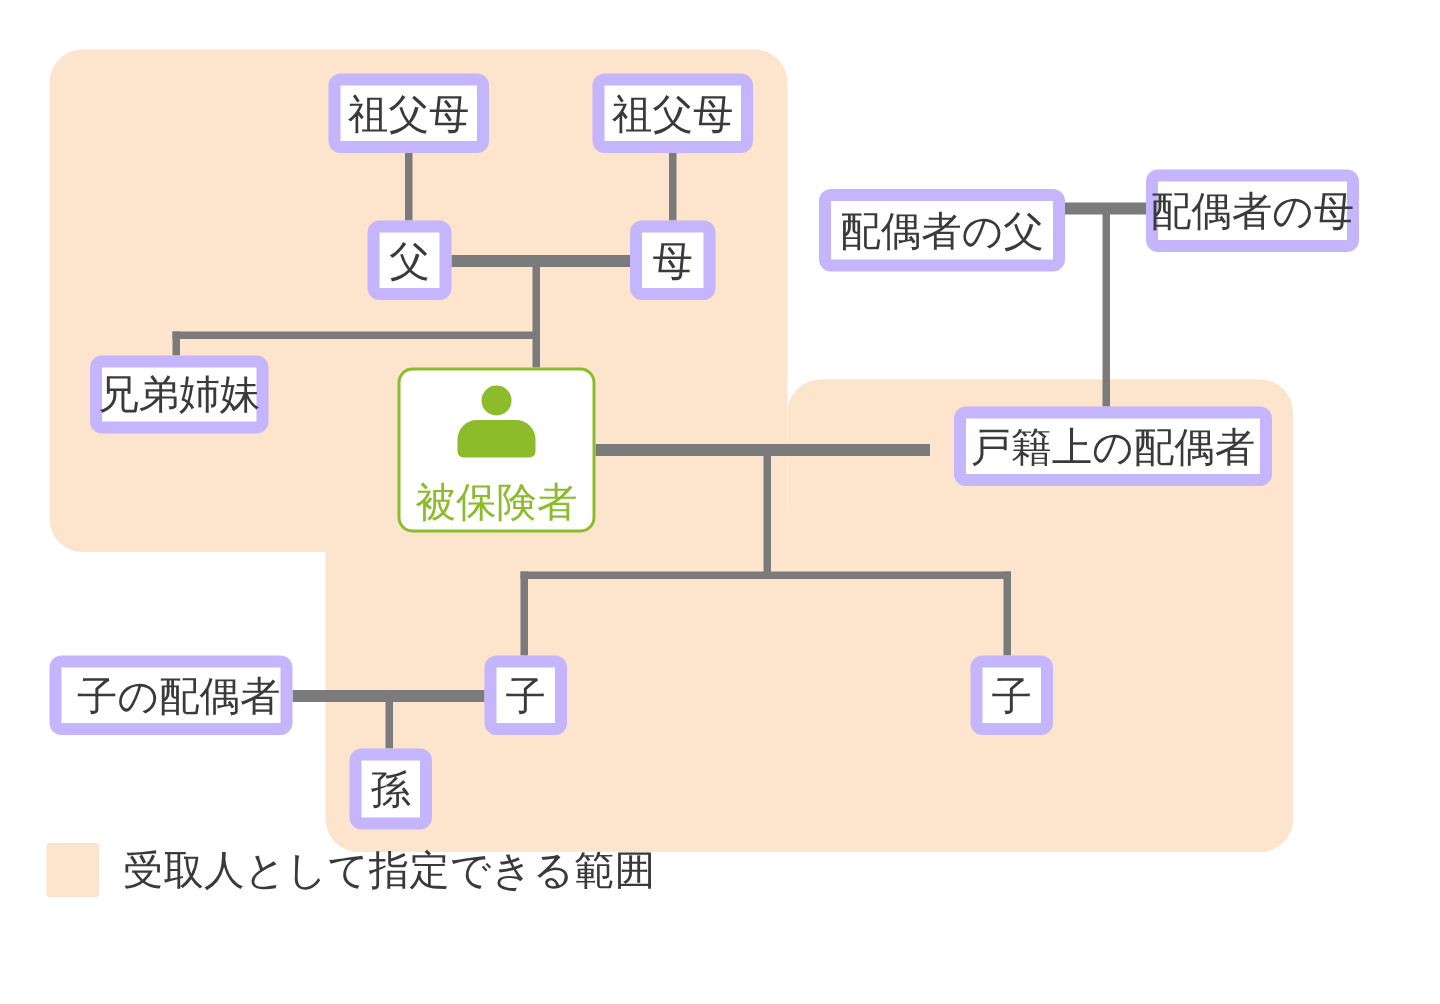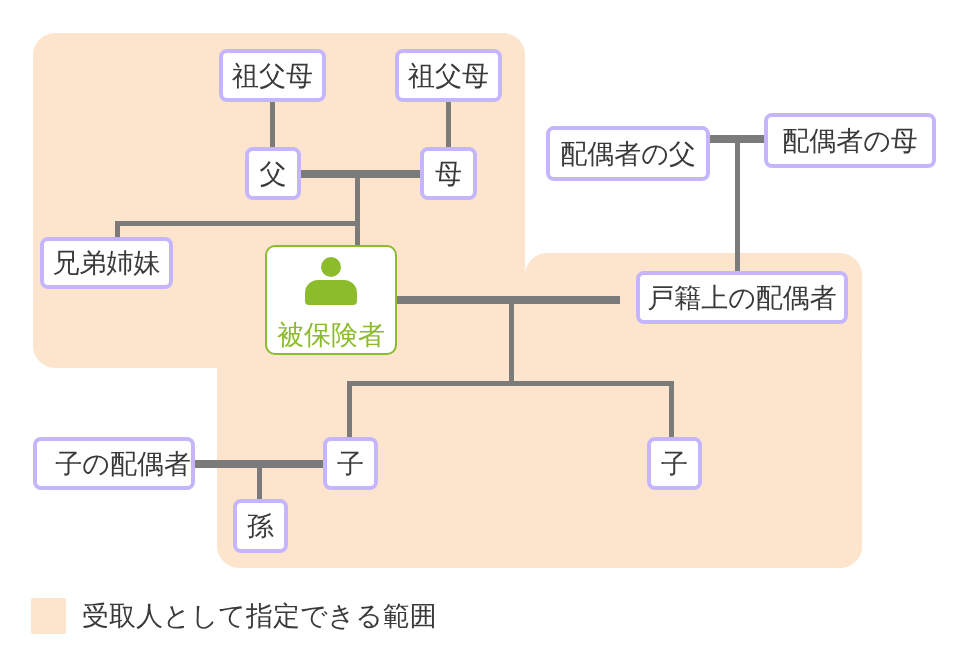--- a/index.html
+++ b/index.html
@@ -10,41 +10,41 @@
   
   .range{position:absolute;background:#fce4cd;border-radius:22px;}
   .range-a{left:33px;top:33px;width:492px;height:335px;}
   .range-b{left:525px;top:253px;width:337px;height:315px;}
   .range-c{left:217px;top:340px;width:645px;height:228px;}
   
   .line{position:absolute;background:#7b7b7b;}
   
   .node{
     position:absolute;display:flex;align-items:center;justify-content:center;
-    background:#ffffff;border:4px solid #c4b5fd;border-radius:8px;
+    background:#ffffff;border:8px solid #c4b5fd;border-radius:8px;
     box-sizing:border-box;color:#3a3a3a;font-size:27px;font-weight:500;
     letter-spacing:0px;white-space:nowrap;
   }
   .node-insured{
     flex-direction:column;border:2px solid #8cbb2b;border-radius:10px;
     color:#8cbb2b;gap:20px;padding-top:10px;
   }
   .node-insured .label{color:#8cbb2b;font-size:27px;font-weight:500;}
   
   .person{width:54px;height:48px;position:relative;}
   .person .head{
     position:absolute;left:50%;top:0;transform:translateX(-50%);
     width:20px;height:20px;border-radius:50%;background:#8cbb2b;
   }
   .person .torso{
     position:absolute;left:1px;top:23px;width:52px;height:25px;
     background:#8cbb2b;border-radius:13px 13px 4px 4px;
   }
   
-  .legend{position:absolute;left:31px;top:598px;display:flex;align-items:center;gap:16px;}
+  .legend{position:absolute;left:31px;top:562px;display:flex;align-items:center;gap:16px;}
   .legend .swatch{width:35px;height:36px;background:#fce4cd;border-radius:2px;}
   .legend .legend-label{color:#3a3a3a;font-size:27px;font-weight:500;white-space:nowrap;}
 </style>
 </head>
 <body>
 
 <div class="canvas">
 
   <div class="range range-a"></div>
   <div class="range range-b"></div>
@@ -75,37 +75,37 @@
   </div>
 
   <div class="node" style="left:245px;top:147px;width:56px;height:53px;">
     <span>父</span>
   </div>
 
   <div class="node" style="left:420px;top:147px;width:57px;height:53px;">
     <span>母</span>
   </div>
 
-  <div class="node" style="left:40px;top:237px;width:133px;height:52px;">
+  <div class="node" style="left:60px;top:237px;width:119px;height:52px;">
     <span>兄弟姉妹</span>
   </div>
 
   <div class="node node-insured" style="left:265px;top:245px;width:132px;height:110px;">
     <span class="person">
       <span class="head"></span>
       <span class="torso"></span>
     </span>
     <span class="label">被保険者</span>
   </div>
 
   <div class="node" style="left:546px;top:126px;width:164px;height:55px;">
     <span>配偶者の父</span>
   </div>
 
-  <div class="node" style="left:764px;top:113px;width:172px;height:55px;align-items:center;">
+  <div class="node" style="left:764px;top:113px;width:142px;height:55px;align-items:center;">
     <span>配偶者の母</span>
   </div>
 
   <div class="node" style="left:620px;top:271px;width:212px;height:53px;margin-left:16px;">
     <span>戸籍上の配偶者</span>
   </div>
 
   <div class="node" style="left:33px;top:437px;width:162px;height:53px;justify-content:flex-end;">
     <span>子の配偶者</span>
   </div>

